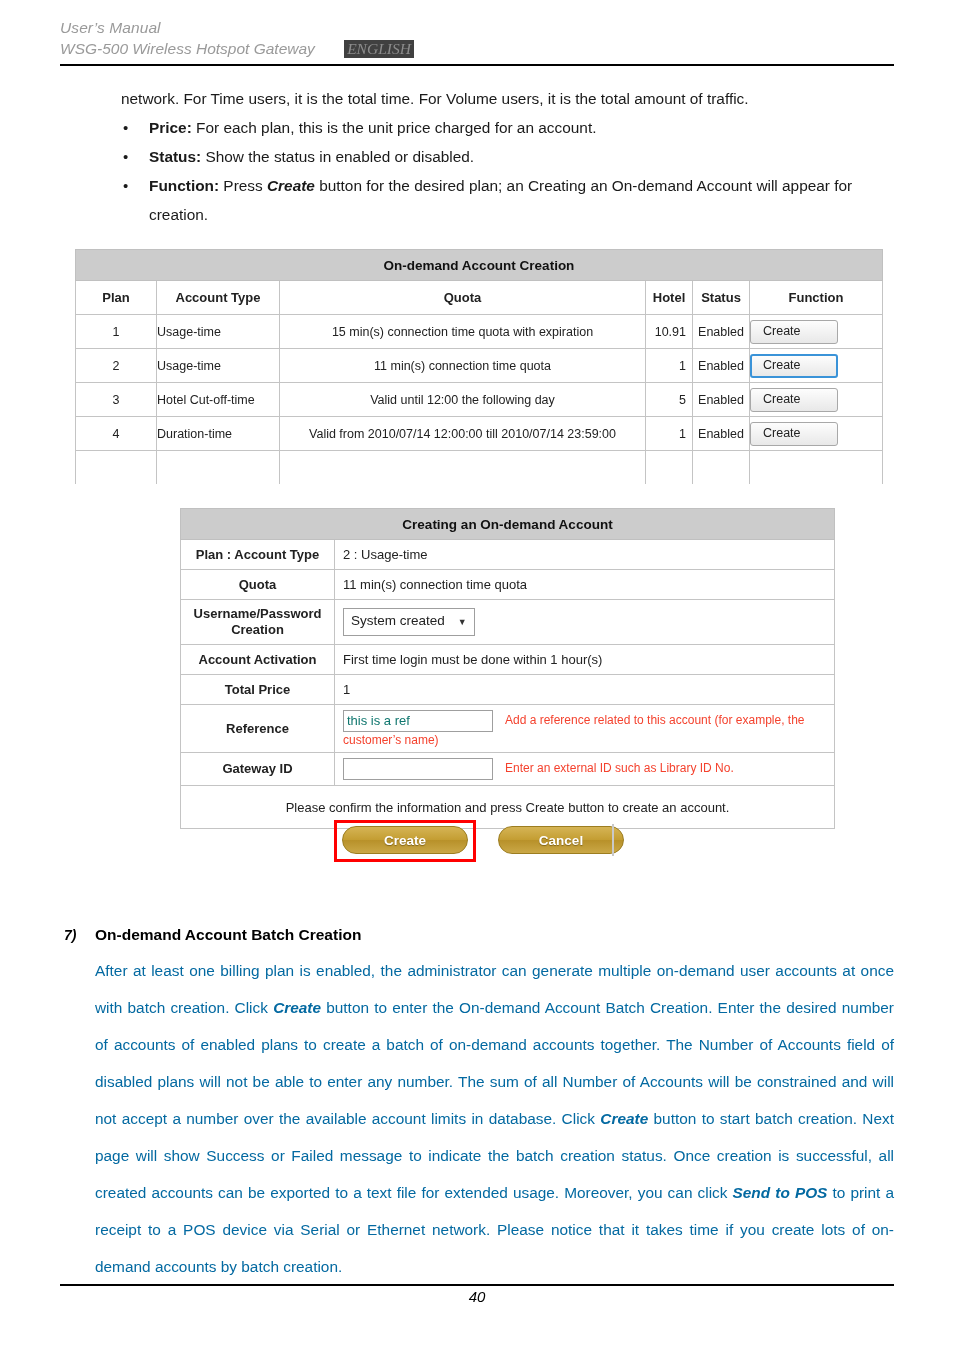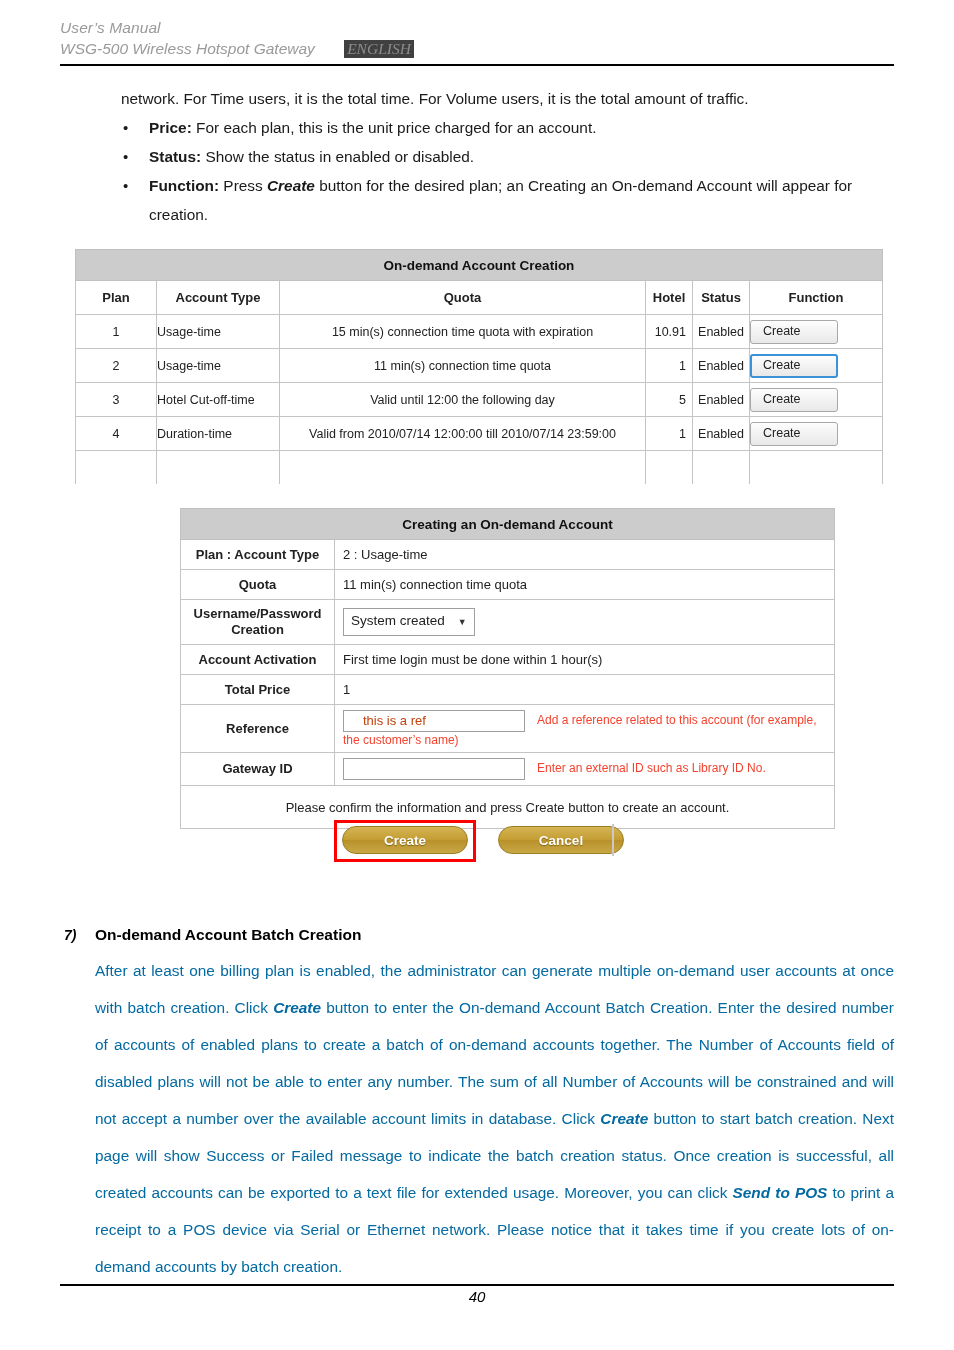--- a/index.html
+++ b/index.html
@@ -165,22 +165,22 @@
   }
   .sel-box .caret { margin-left: 13px; font-size: 9px; color: #333; }
   .txt-box {
     display: inline-block;
     border: 1px solid #9f9f9f;
     background: #ffffff;
     width: 142px;
     height: 18px;
     font-size: 13px;
     line-height: 18px;
-    padding: 1px 19px;
-    color: #c2410c;
+    padding: 1px 3px;
+    color: #0f766e;
     vertical-align: middle;
     overflow: hidden;
     white-space: nowrap;
   }
   .hint {
     color: #f4422e;
     font-size: 12px;
     line-height: 16px;
   }
   .hint-inline { margin-left: 12px; }

